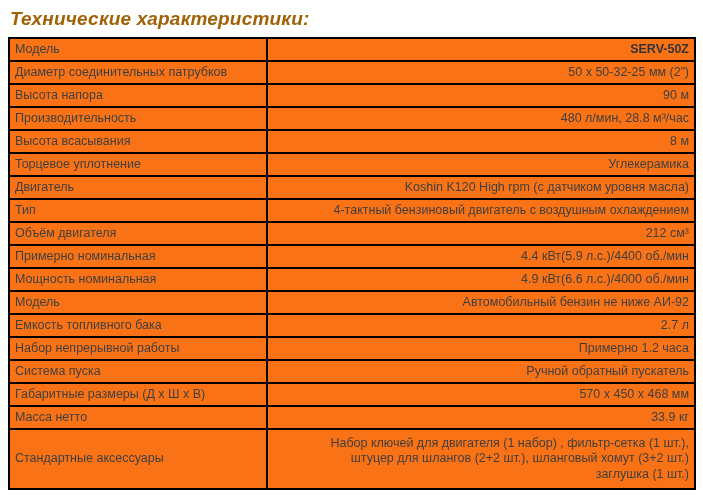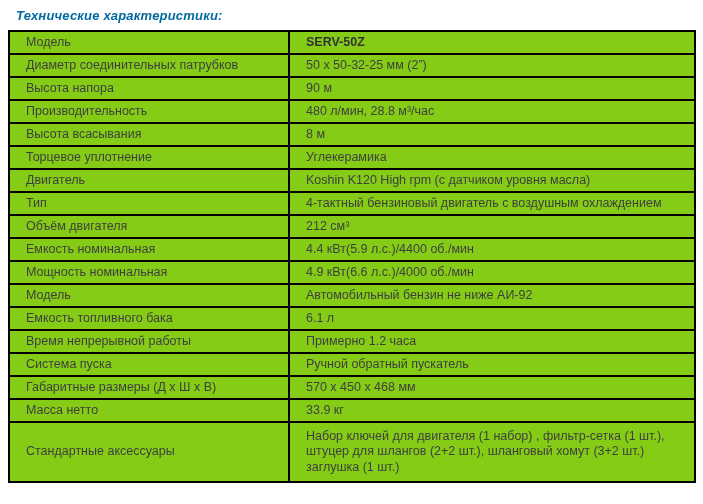--- a/index.html
+++ b/index.html
@@ -10,50 +10,50 @@
     height: 504px;
     font-family: "Liberation Sans", "DejaVu Sans", sans-serif;
   }
   .page {
     width: 703px;
     height: 504px;
     background: #ffffff;
     overflow: hidden;
   }
   .title {
-    margin: 8px 0 0 16px;
-    font-size: 13px;
+    margin: 8px 0 0 10px;
+    font-size: 19px;
     font-weight: bold;
     font-style: italic;
-    color: #0369a1;
+    color: #a16207;
     letter-spacing: 0.2px;
   }
   table.spec-table {
     border-collapse: collapse;
     margin: 7px 0 0 8px;
     width: 688px;
     table-layout: fixed;
   }
   table.spec-table td {
     border: 2px solid #000000;
-    background: #84cc16;
+    background: #f97316;
     color: #3f3f3f;
     font-size: 12.5px;
-    padding: 0 16px;
+    padding: 0 5px;
     height: 21px;
     line-height: 1.25;
     vertical-align: middle;
     overflow: hidden;
   }
   td.spec-label {
     width: 246px;
     text-align: left;
   }
   td.spec-value {
-    text-align: left;
+    text-align: right;
     white-space: pre-line;
   }
   td.spec-value.bold {
     font-weight: bold;
     color: #333333;
   }
   tr.tall td {
     height: 58px;
   }
 </style>
@@ -95,37 +95,37 @@
         </tr>
         <tr>
           <td class="spec-label">Тип</td>
           <td class="spec-value">4-тактный бензиновый двигатель с воздушным охлаждением</td>
         </tr>
         <tr>
           <td class="spec-label">Объём двигателя</td>
           <td class="spec-value">212 см³</td>
         </tr>
         <tr>
-          <td class="spec-label">Емкость номинальная</td>
+          <td class="spec-label">Примерно номинальная</td>
           <td class="spec-value">4.4 кВт(5.9 л.с.)/4400 об./мин</td>
         </tr>
         <tr>
           <td class="spec-label">Мощность номинальная</td>
           <td class="spec-value">4.9 кВт(6.6 л.с.)/4000 об./мин</td>
         </tr>
         <tr>
           <td class="spec-label">Модель</td>
           <td class="spec-value">Автомобильный бензин не ниже АИ-92</td>
         </tr>
         <tr>
           <td class="spec-label">Емкость топливного бака</td>
-          <td class="spec-value">6.1 л</td>
+          <td class="spec-value">2.7 л</td>
         </tr>
         <tr>
-          <td class="spec-label">Время непрерывной работы</td>
+          <td class="spec-label">Набор непрерывной работы</td>
           <td class="spec-value">Примерно 1.2  часа</td>
         </tr>
         <tr>
           <td class="spec-label">Система пуска</td>
           <td class="spec-value">Ручной обратный пускатель</td>
         </tr>
         <tr>
           <td class="spec-label">Габаритные размеры (Д х Ш х В)</td>
           <td class="spec-value">570 x 450 x 468 мм</td>
         </tr>

